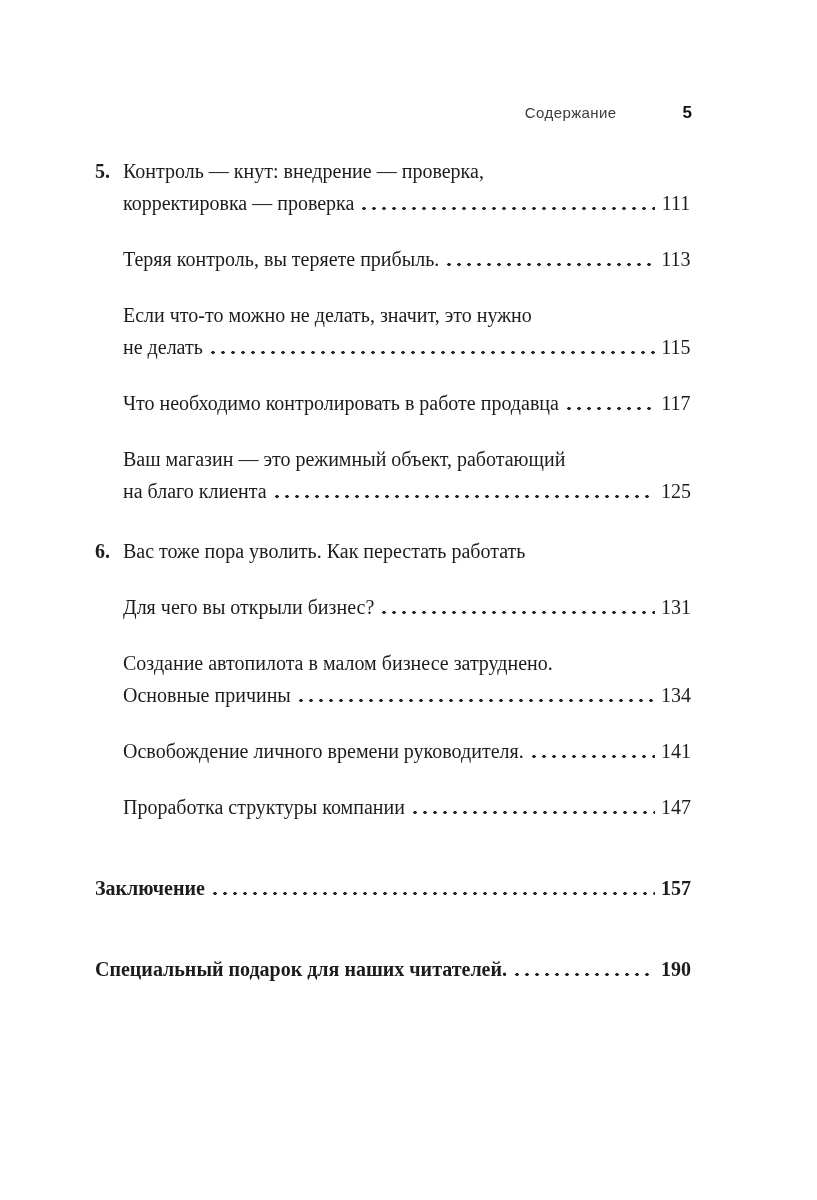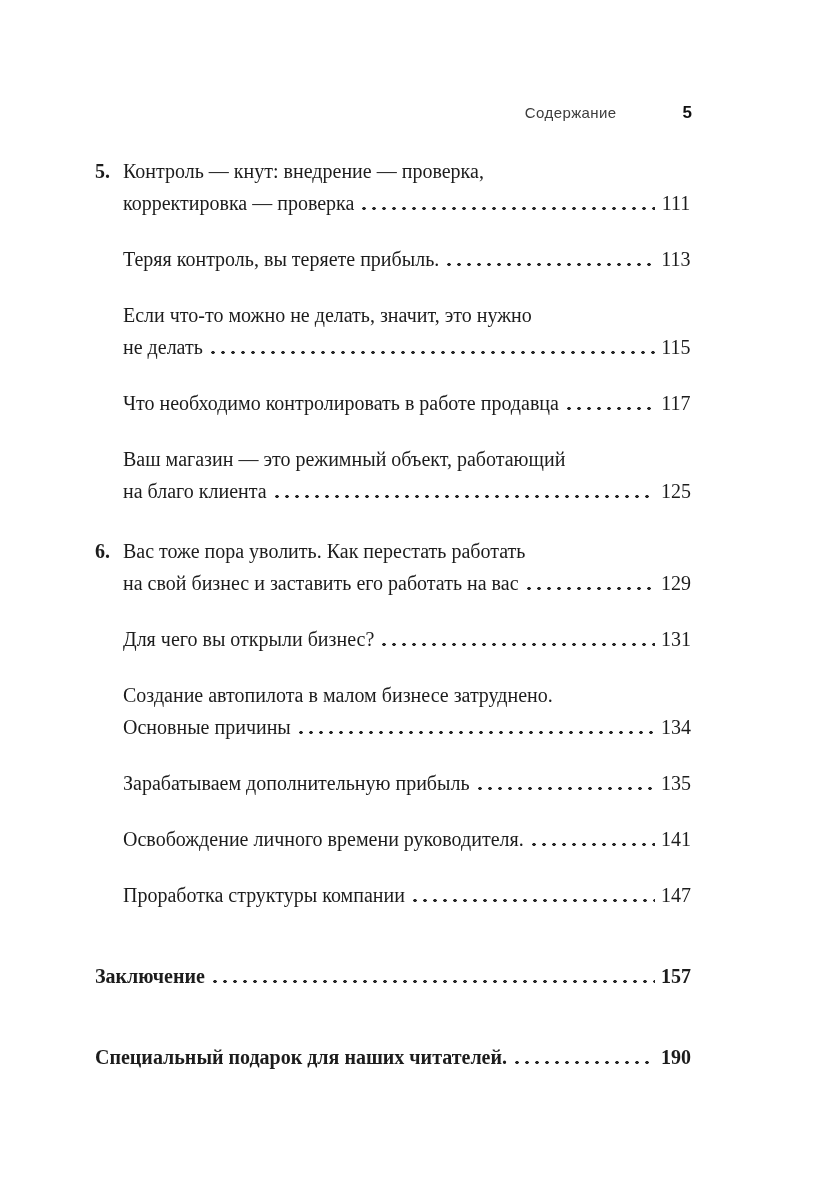--- a/index.html
+++ b/index.html
@@ -128,52 +128,38 @@
               <span class="text">на благо клиента</span>
               <span class="dots"></span>
               <span class="pg">125</span>
             </div>
           </div>
         </div>
         <div class="entry chapter">
           <span class="numcol">6.</span>
           <div class="body">
             <div class="line">Вас тоже пора уволить. Как перестать работать</div>
-            <div class="lastline">
-              <span class="text">на свой бизнес и заставить его работать на вас</span>
-              <span class="dots"></span>
-              <span class="pg">129</span>
-            </div>
           </div>
         </div>
         <div class="entry section">
           <div class="body">
             <div class="lastline">
               <span class="text">Для чего вы открыли бизнес?</span>
               <span class="dots"></span>
               <span class="pg">131</span>
             </div>
           </div>
         </div>
         <div class="entry section">
           <div class="body">
             <div class="line">Создание автопилота в малом бизнесе затруднено.</div>
             <div class="lastline">
               <span class="text">Основные причины</span>
               <span class="dots"></span>
               <span class="pg">134</span>
-            </div>
-          </div>
-        </div>
-        <div class="entry section">
-          <div class="body">
-            <div class="lastline">
-              <span class="text">Зарабатываем дополнительную прибыль</span>
-              <span class="dots"></span>
-              <span class="pg">135</span>
             </div>
           </div>
         </div>
         <div class="entry section">
           <div class="body">
             <div class="lastline">
               <span class="text">Освобождение личного времени руководителя.</span>
               <span class="dots"></span>
               <span class="pg">141</span>
             </div>

